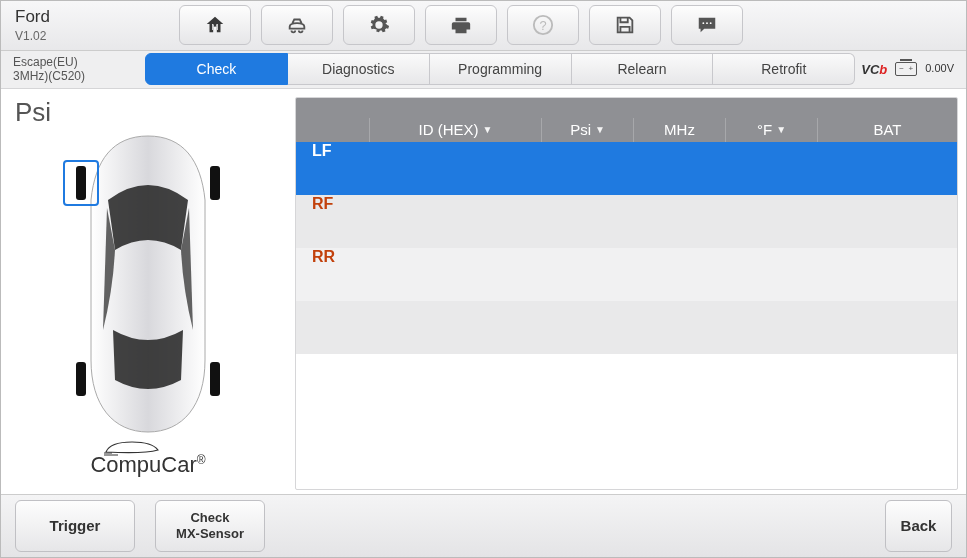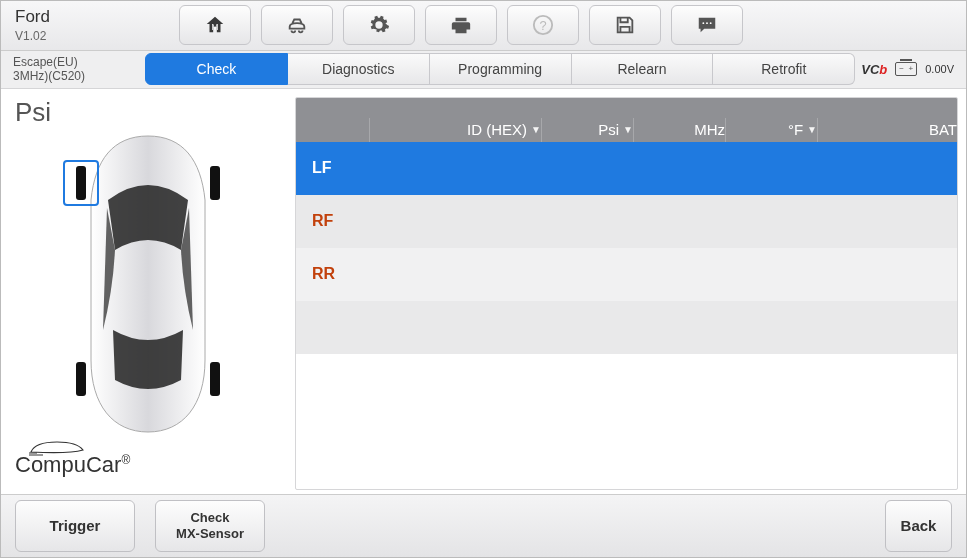--- a/index.html
+++ b/index.html
@@ -19,21 +19,21 @@
 
   
   .tabrow { height: 42px; display: flex; align-items: center; padding: 0 8px; background: #efeff0; border-bottom: 1px solid #d5d5d7; }
   .vehicle-info { width: 130px; font-size: 12px; color: #555; line-height: 14px; padding-left: 4px; }
   .tabs { flex: 1; display: flex; gap: 0; align-items: stretch; height: 32px; margin: 0 6px; }
   .tab { flex: 1; background: linear-gradient(#fafafa,#e7e7e9); border: 1px solid #c8c8cc; color: #444; font-size: 14px; display: flex; align-items: center; justify-content: center; cursor: pointer; }
   .tab:first-child { border-radius: 6px 0 0 6px; }
   .tab:last-child { border-radius: 0 6px 6px 0; }
   .tab + .tab { border-left: none; }
   .tab.active { background: #1f7ae0; color: #fff; border-color: #1f7ae0; }
-  .status-right { display: flex; align-items: center; gap: 8px; padding-right: 4px; }
+  .status-right { display: flex; align-items: flex-start; gap: 8px; padding-right: 4px; }
   .vci { font-size: 13px; font-weight: bold; font-style: italic; color: #333; }
   .vci b { color: #d22; }
   .batt-icon { width: 22px; height: 14px; border: 1.5px solid #555; border-radius: 2px; position: relative; display: inline-block; }
   .batt-icon::after { content: ""; position: absolute; left: 4px; right: 4px; top: -4px; height: 2px; background: #555; }
   .batt-icon .plus, .batt-icon .minus { position: absolute; top: 1px; font-size: 8px; color:#555; }
   .batt-icon .plus { right: 3px; } .batt-icon .minus { left: 3px; }
   .voltage { font-size: 11px; color: #333; }
 
   
   .main { flex: 1; display: flex; background: #fff; }
@@ -41,37 +41,37 @@
   .unit-label { font-size: 26px; color: #555; margin-bottom: 2px; }
   .car-wrap { flex: 1; display: flex; align-items: flex-start; justify-content: center; position: relative; }
   .car-svg { width: 170px; height: 310px; }
   .tire { position: absolute; width: 36px; height: 46px; border: 2px solid transparent; border-radius: 4px; display:flex; align-items:center; justify-content:center; }
   .tire .bar { width: 10px; height: 34px; background: #111; border-radius: 3px; }
   .tire.selected { border-color: #1f7ae0; }
   .tire.lf { top: 30px; left: 48px; }
   .tire.rf { top: 30px; right: 48px; }
   .tire.rr { bottom: 38px; right: 48px; }
   .tire.lr { bottom: 38px; left: 48px; }
-  .logo-area { height: 50px; display: flex; align-items: center; justify-content: flex-start; }
+  .logo-area { height: 50px; display: flex; align-items: center; justify-content: center; }
   .logo-text { font-family: "Brush Script MT", cursive; font-size: 22px; color: #333; position: relative; }
   .logo-car { position: absolute; top: -14px; left: 14px; width: 56px; height: 18px; }
 
   .right-panel { flex: 1; padding: 8px 8px 4px 4px; display:flex; flex-direction:column; }
   .table { flex:1; border: 1px solid #d6d6d8; border-radius: 2px; overflow: hidden; }
   .thead { display: flex; height: 44px; background: #8f9094; color: #fff; font-size: 15px; align-items: stretch; }
-  .th { display:flex; align-items:center; justify-content:flex-end; border-right: 1px solid #a7a8ab; gap:4px;margin-top:20px; }
+  .th { display:flex; align-items:center; justify-content:center; border-right: 1px solid #a7a8ab; gap:4px;margin-top:20px; }
   .th:last-child { border-right: none; }
   .col-pos { width: 74px; }
   .col-id { width: 172px; }
   .col-psi { width: 92px; }
   .col-mhz { width: 92px; }
   .col-temp { width: 92px; }
   .col-bat { flex: 1; }
   .sort { font-size: 10px; opacity: .9; }
-  .tbody .tr { display:flex; height: 53px; align-items:center; background:#f1f1f2; }
+  .tbody .tr { display:flex; height: 53px; align-items:flex-start; background:#f1f1f2; }
   .tbody .tr:nth-child(even){ background:#e9e9ea; }
   .tbody .tr.selected { background:#1f7ae0; color:#fff; }
   .td { display:flex; align-items:center; padding-left: 16px; font-size:16px; font-weight:bold; color:#c2410c; }
   .tr.selected .td { color:#fff; }
   .td.col-pos { width: 74px; }
   .td.col-id { width: 172px; font-weight:normal; }
   .td.col-psi, .td.col-mhz, .td.col-temp { width:92px; font-weight:normal; justify-content:center; padding-left:0; }
   .td.col-bat { flex:1; font-weight:normal; justify-content:center; padding-left:0;}
 
   

